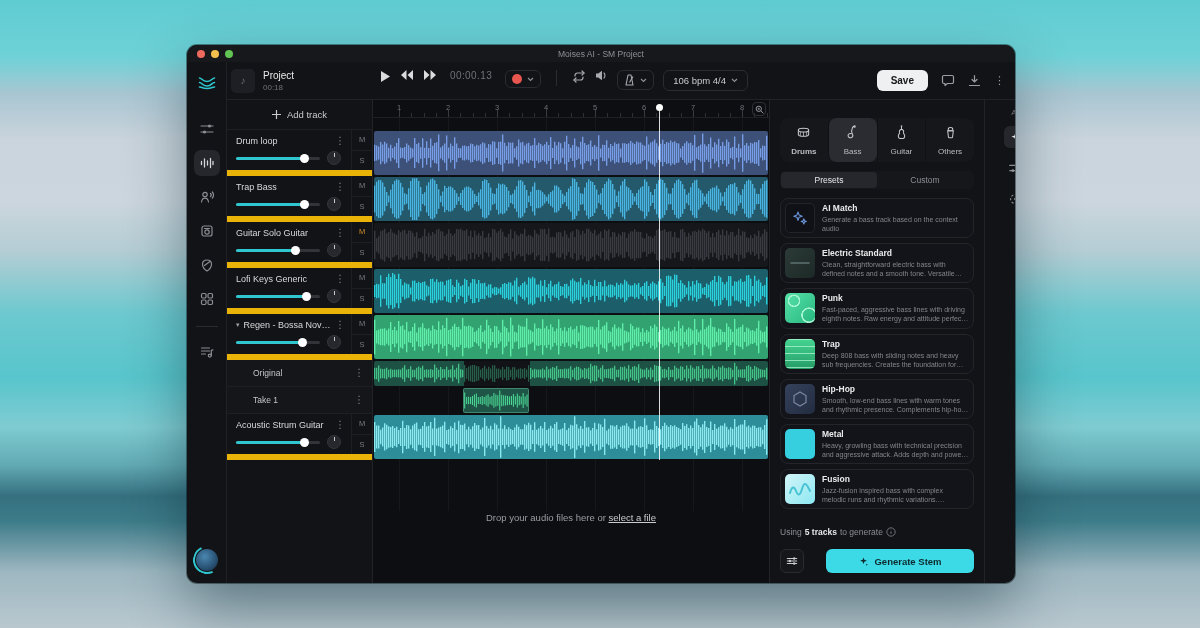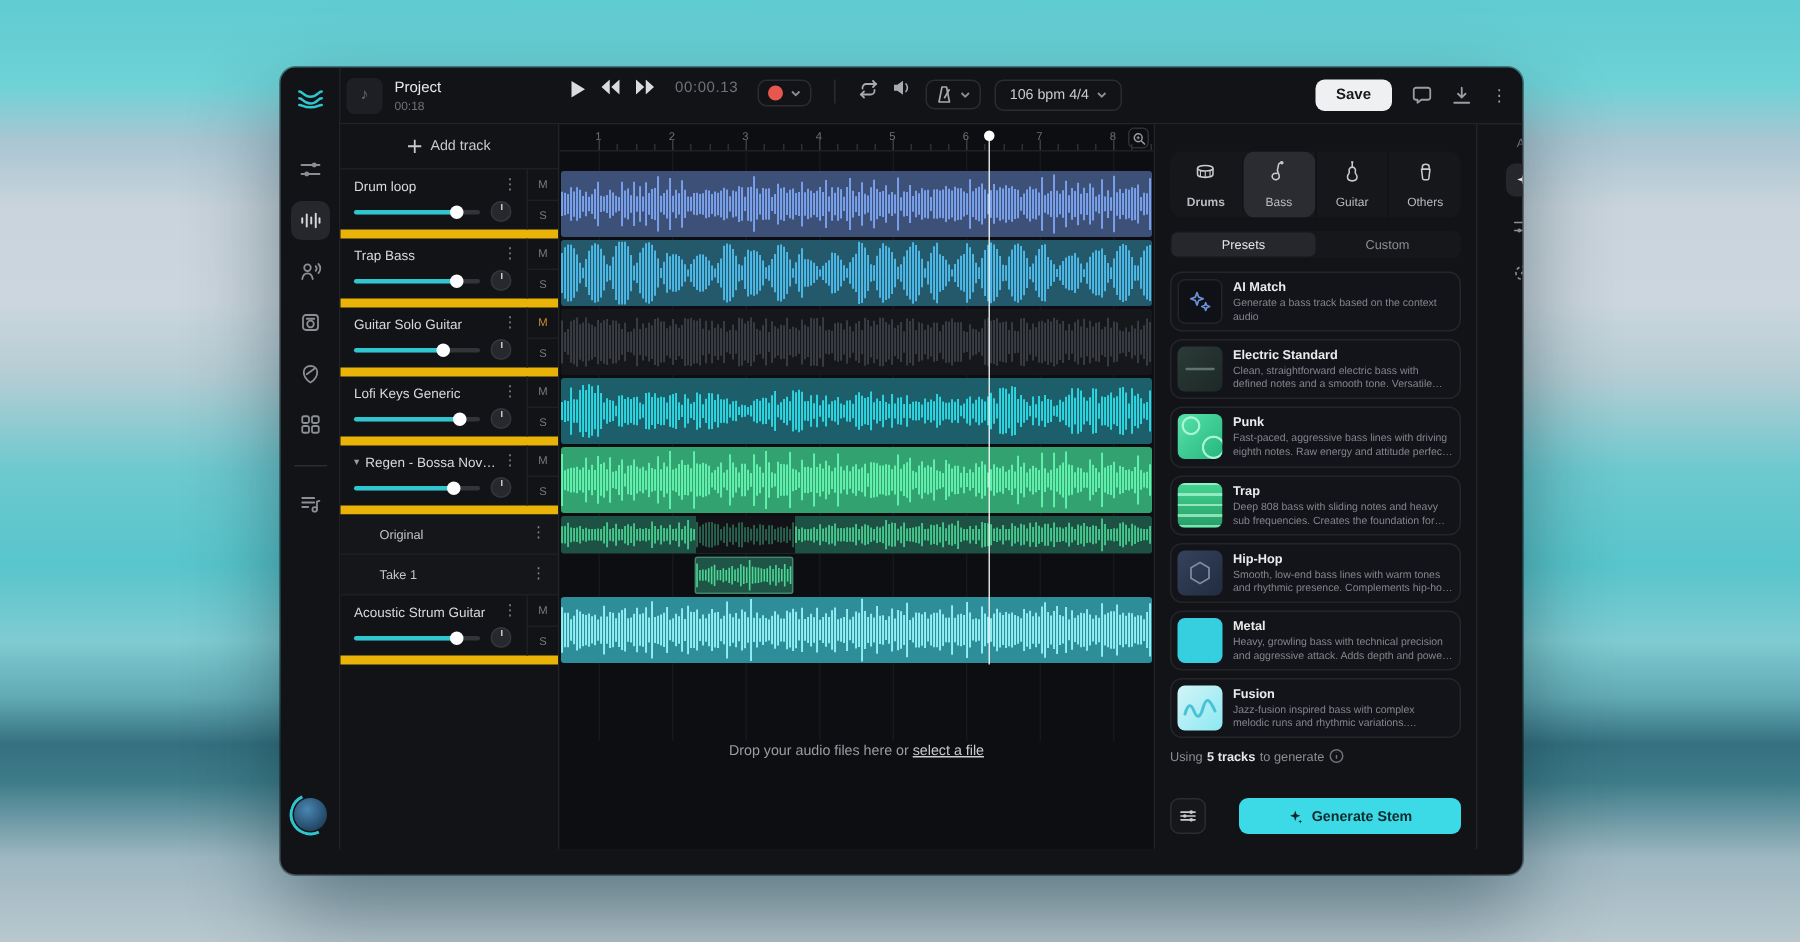--- a/index.html
+++ b/index.html
@@ -123,34 +123,42 @@
     linear-gradient(180deg,#45d492,#259c66); }
   .thumb-hiphop { background:linear-gradient(135deg,#35425c,#222c40); }
   .thumb-metal { background:
     radial-gradient(circle at 26% 28%, transparent 5px, #c9f6fb 5.5px, #c9f6fb 6.5px, transparent 7px),
     radial-gradient(circle at 78% 76%, transparent 6px, #c9f6fb 6.5px, #c9f6fb 7.5px, transparent 8px),
     linear-gradient(135deg,#4cdaе9,#23bacd); background-color:#35cfdf; }
   .thumb-fusion { background:linear-gradient(135deg,#d3f5f8,#8ce8f2); }
   .sp-footer { margin-top:auto; }
   .using { font-size:8.5px; color:#8b8e94; display:flex; align-items:center; gap:3px; }
   .using b { color:#e6e7e9; }
-  .gen-row { margin-top:23px; display:flex; gap:22px; }
+  .gen-row { margin-top:12px; display:flex; gap:22px; }
   .settings-btn { width:24px; height:24px; border:1px solid #2b2c31; border-radius:6px; background:#16171b; display:flex; align-items:center; justify-content:center; }
   .gen-btn { flex:1; height:24px; background:#3cd9e6; border:none; border-radius:6px; display:flex; align-items:center; justify-content:center; gap:5px; color:#0d2b2f; font-size:9.5px; font-weight:bold; font-family:"Liberation Sans",sans-serif; }
   
   .rail { width:30px; flex:none; border-left:1px solid #222327; display:flex; flex-direction:column; align-items:center; padding-top:8px; gap:9px;padding-left:30px; }
   .rail-label { font-size:8px; color:#6f7278; }
   .rail-btn { width:22px; height:22px; border-radius:6px; display:flex; align-items:center; justify-content:center; }
   .rail-btn.active { background:#26272c; }
 </style>
 </head>
 <body>
 
 <div class="window">
 
+  <div class="titlebar">
+    <div class="lights">
+      <span class="light r"></span>
+      <span class="light y"></span>
+      <span class="light g"></span>
+    </div>
+    <span class="win-title">Moises AI - SM Project</span>
+  </div>
 
   <div class="main">
 
     <div class="sidebar">
       <div class="logo">
         <svg width="18" height="14" viewBox="0 0 18 14" fill="none" stroke="#2fc6cf" stroke-width="1.6" stroke-linecap="round">
             <path d="M1.5 2c2.5 0 2.5 3.5 7.5 3.5S14 2 16.5 2M1.5 6.5C4 6.5 4 10 9 10s4.5-3.5 7.5-3.5M1.5 11c2.5 0 2.5 1.5 7.5 1.5s5-1.5 7.5-1.5"></path>
           </svg>
       </div>
       <div class="side-btn">

